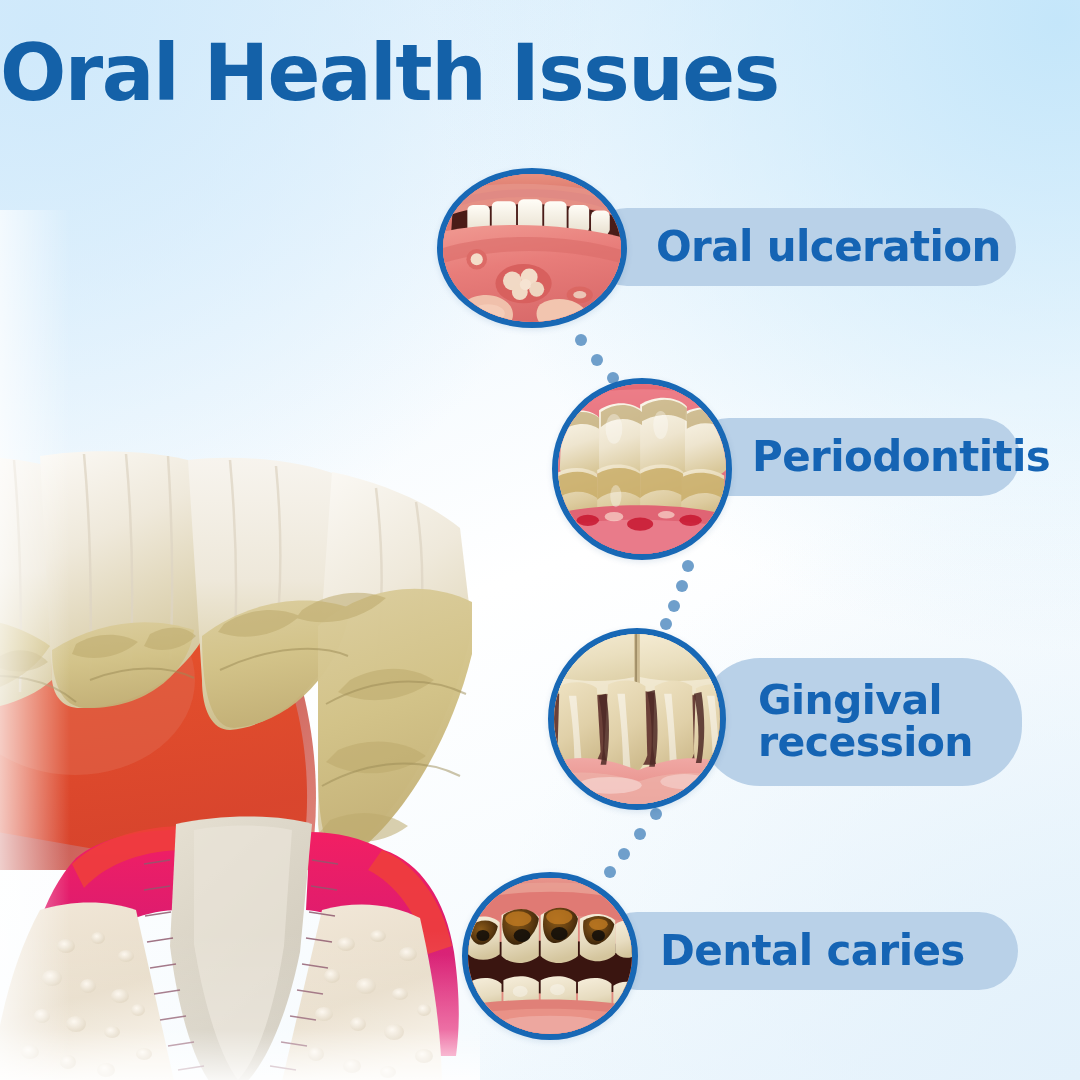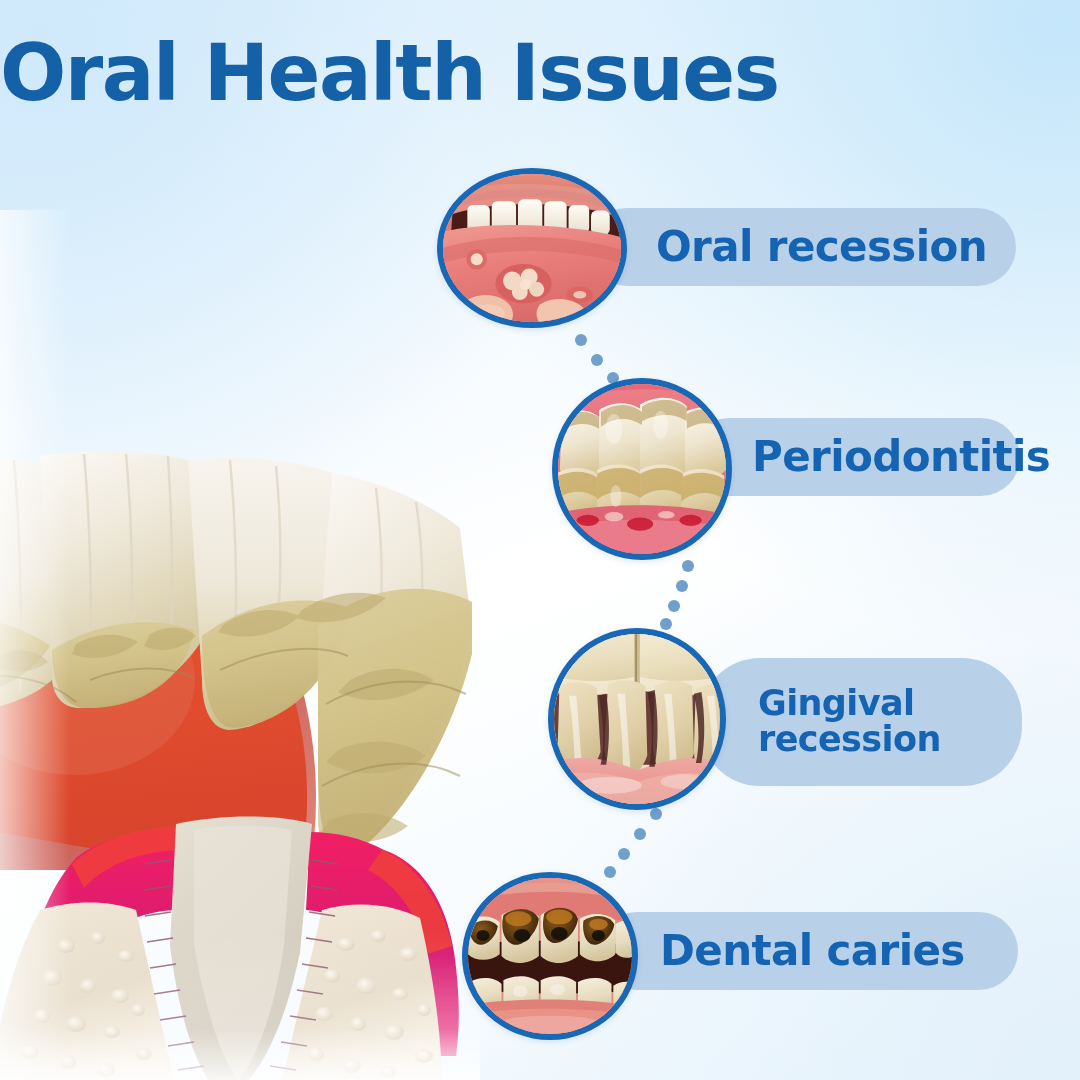--- a/index.html
+++ b/index.html
@@ -260,21 +260,21 @@
       </g>
 
       <rect x="0" y="720" width="500" height="160" fill="url(#fadeBottom)"></rect>
       <rect x="0" y="0" width="500" height="880" fill="url(#fadeLeft)"></rect>
     </svg>
   </div>
 
   <div class="row">
 
     <div class="pill" style="left:588px;top:208px;width:428px;height:78px;padding-left:68px;">
-      <span class="pill-text" style="font-size:42px;">Oral recession</span>
+      <span class="pill-text" style="font-size:42px;">Oral ulceration</span>
     </div>
 
     <div class="photo" style="left:437px;top:168px;width:190px;height:160px;">
       <svg viewBox="0 0 190 160" preserveAspectRatio="xMidYMid slice">
         <defs>
           <linearGradient id="u-lip" x1="0" y1="0" x2="0" y2="1">
             <stop offset="0%" stop-color="#e8907f"></stop>
               <stop offset="100%" stop-color="#d97268"></stop>
           </linearGradient>
           <linearGradient id="u-muc" x1="0" y1="0" x2="0.3" y2="1">
@@ -418,21 +418,21 @@
   <div class="dots" style="left:660px;top:560px;width:50px;height:70px;">
     <div class="dot" style="left:22px;top:0px;  width:12px;height:12px;"></div>
     <div class="dot" style="left:16px;top:20px; width:12px;height:12px;"></div>
     <div class="dot" style="left:8px; top:40px; width:12px;height:12px;"></div>
     <div class="dot" style="left:0px; top:58px; width:12px;height:12px;"></div>
   </div>
 
   <div class="row">
 
     <div class="pill" style="left:700px;top:658px;width:322px;height:128px;padding-left:58px;">
-      <span class="pill-text" style="font-size:35px;">Gingival
+      <span class="pill-text" style="font-size:41px;">Gingival
 recession</span>
     </div>
 
     <div class="photo" style="left:548px;top:628px;width:178px;height:182px;">
       <svg viewBox="0 0 178 182" preserveAspectRatio="xMidYMid slice">
         <defs>
           <linearGradient id="g-tooth" x1="0" y1="0" x2="0.25" y2="1">
             <stop offset="0%" stop-color="#f6edd6"></stop>
             <stop offset="55%" stop-color="#eadfbf"></stop>
             <stop offset="100%" stop-color="#ddcfa6"></stop>

